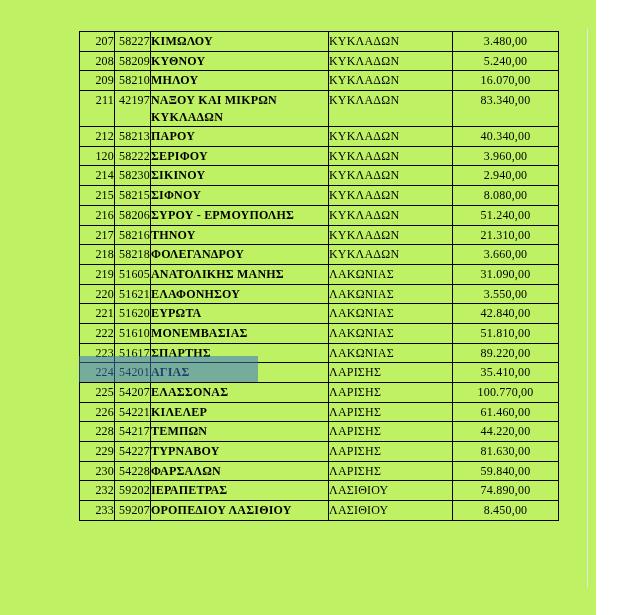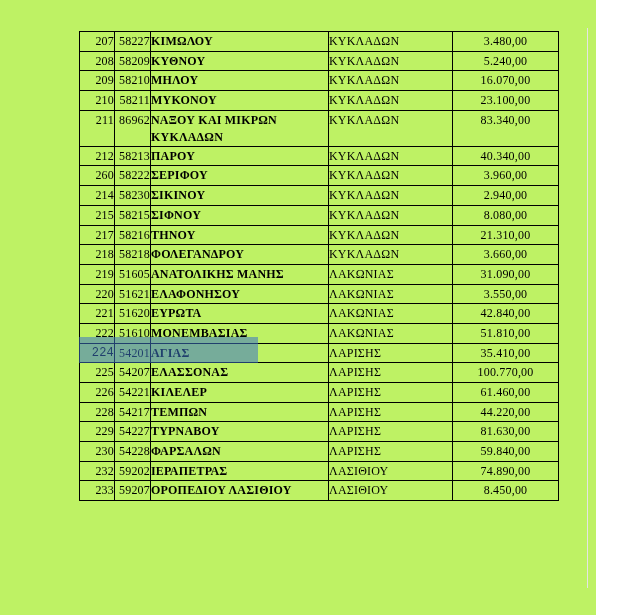--- a/index.html
+++ b/index.html
@@ -40,21 +40,21 @@
     padding: 1px 0 0 0;
     color: #000000;
     letter-spacing: 0.2px;
     white-space: normal;
   }
   .col-no        { width: 34px;  text-align: right;  padding-right: 4px; }
   .col-code      { width: 35px;  text-align: right; }
   .col-name      { width: 177px; text-align: left;   padding-left: 5px; font-weight: bold; }
   .col-prefecture{ width: 123px; text-align: left;   padding-left: 6px; }
   .col-amount    { width: 105px; text-align: center;  padding-right: 16px; }
-  .selection-anchor { position: relative; font-family: Liberation Mono, monospace; }
+  .selection-anchor { position: relative; }
   .selection-highlight {
     position: absolute;
     left: -1px;
     top: -7px;
     width: 179px;
     height: 26px;
     z-index: 5;
     pointer-events: none;
   }
 </style>
@@ -80,62 +80,62 @@
           <td class="col-amount">5.240,00</td>
         </tr>
         <tr>
           <td class="col-no">209</td>
           <td class="col-code">58210</td>
           <td class="col-name">ΜΗΛΟΥ</td>
           <td class="col-prefecture">ΚΥΚΛΑΔΩΝ</td>
           <td class="col-amount">16.070,00</td>
         </tr>
         <tr>
-          <td class="col-no">210</td>
-          <td class="col-code">58211</td>
-          <td class="col-name">ΜΥΚΟΝΟΥ</td>
-          <td class="col-prefecture">ΚΥΚΛΑΔΩΝ</td>
-          <td class="col-amount">23.100,00</td>
-        </tr>
-        <tr>
           <td class="col-no">211</td>
-          <td class="col-code">86962</td>
+          <td class="col-code">42197</td>
           <td class="col-name">ΝΑΞΟΥ ΚΑΙ ΜΙΚΡΩΝ ΚΥΚΛΑΔΩΝ</td>
           <td class="col-prefecture">ΚΥΚΛΑΔΩΝ</td>
           <td class="col-amount">83.340,00</td>
         </tr>
         <tr>
           <td class="col-no">212</td>
           <td class="col-code">58213</td>
           <td class="col-name">ΠΑΡΟΥ</td>
           <td class="col-prefecture">ΚΥΚΛΑΔΩΝ</td>
           <td class="col-amount">40.340,00</td>
         </tr>
         <tr>
-          <td class="col-no">260</td>
+          <td class="col-no">120</td>
           <td class="col-code">58222</td>
           <td class="col-name">ΣΕΡΙΦΟΥ</td>
           <td class="col-prefecture">ΚΥΚΛΑΔΩΝ</td>
           <td class="col-amount">3.960,00</td>
         </tr>
         <tr>
           <td class="col-no">214</td>
           <td class="col-code">58230</td>
           <td class="col-name">ΣΙΚΙΝΟΥ</td>
           <td class="col-prefecture">ΚΥΚΛΑΔΩΝ</td>
           <td class="col-amount">2.940,00</td>
         </tr>
         <tr>
           <td class="col-no">215</td>
           <td class="col-code">58215</td>
           <td class="col-name">ΣΙΦΝΟΥ</td>
           <td class="col-prefecture">ΚΥΚΛΑΔΩΝ</td>
           <td class="col-amount">8.080,00</td>
         </tr>
         <tr>
+          <td class="col-no">216</td>
+          <td class="col-code">58206</td>
+          <td class="col-name">ΣΥΡΟΥ - ΕΡΜΟΥΠΟΛΗΣ</td>
+          <td class="col-prefecture">ΚΥΚΛΑΔΩΝ</td>
+          <td class="col-amount">51.240,00</td>
+        </tr>
+        <tr>
           <td class="col-no">217</td>
           <td class="col-code">58216</td>
           <td class="col-name">ΤΗΝΟΥ</td>
           <td class="col-prefecture">ΚΥΚΛΑΔΩΝ</td>
           <td class="col-amount">21.310,00</td>
         </tr>
         <tr>
           <td class="col-no">218</td>
           <td class="col-code">58218</td>
           <td class="col-name">ΦΟΛΕΓΑΝΔΡΟΥ</td>
@@ -162,20 +162,27 @@
           <td class="col-name">ΕΥΡΩΤΑ</td>
           <td class="col-prefecture">ΛΑΚΩΝΙΑΣ</td>
           <td class="col-amount">42.840,00</td>
         </tr>
         <tr>
           <td class="col-no">222</td>
           <td class="col-code">51610</td>
           <td class="col-name">ΜΟΝΕΜΒΑΣΙΑΣ</td>
           <td class="col-prefecture">ΛΑΚΩΝΙΑΣ</td>
           <td class="col-amount">51.810,00</td>
+        </tr>
+        <tr>
+          <td class="col-no">223</td>
+          <td class="col-code">51617</td>
+          <td class="col-name">ΣΠΑΡΤΗΣ</td>
+          <td class="col-prefecture">ΛΑΚΩΝΙΑΣ</td>
+          <td class="col-amount">89.220,00</td>
         </tr>
         <tr>
           <td class="col-no selection-anchor">224<div class="selection-highlight" style="background: rgba(58, 115, 198, 0.55);"></div></td>
           <td class="col-code">54201</td>
           <td class="col-name">ΑΓΙΑΣ</td>
           <td class="col-prefecture">ΛΑΡΙΣΗΣ</td>
           <td class="col-amount">35.410,00</td>
         </tr>
         <tr>
           <td class="col-no">225</td>

